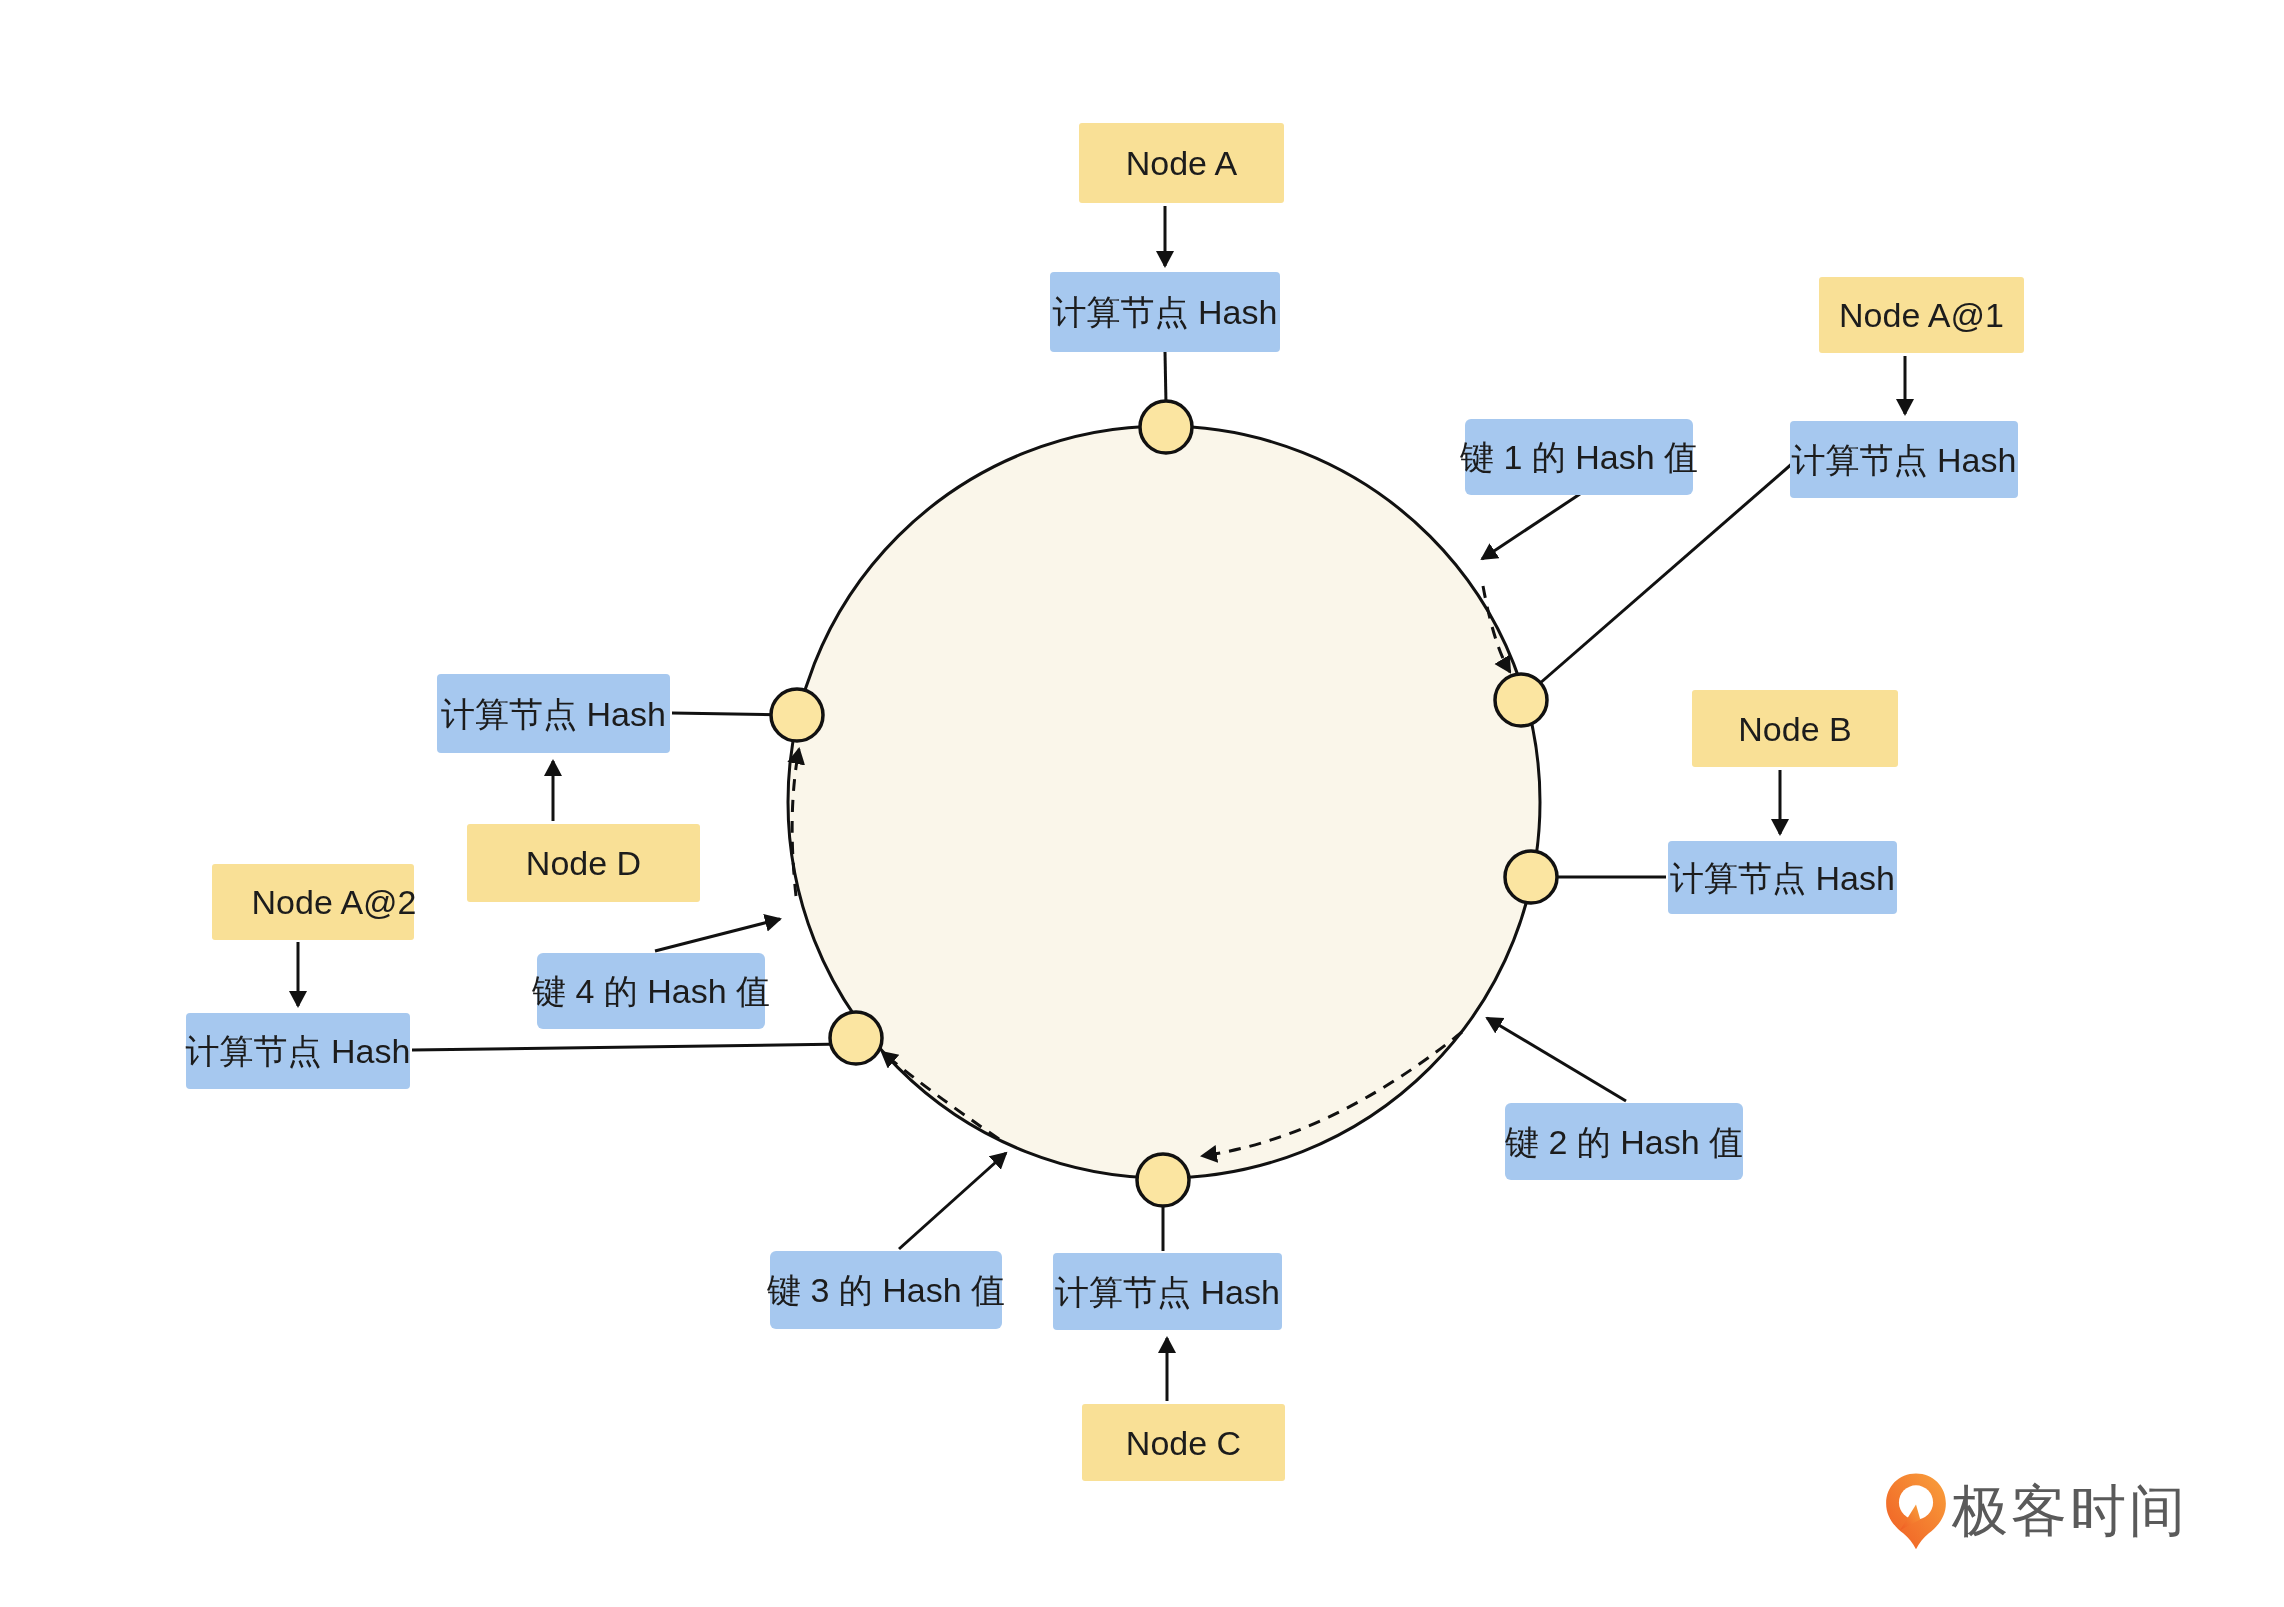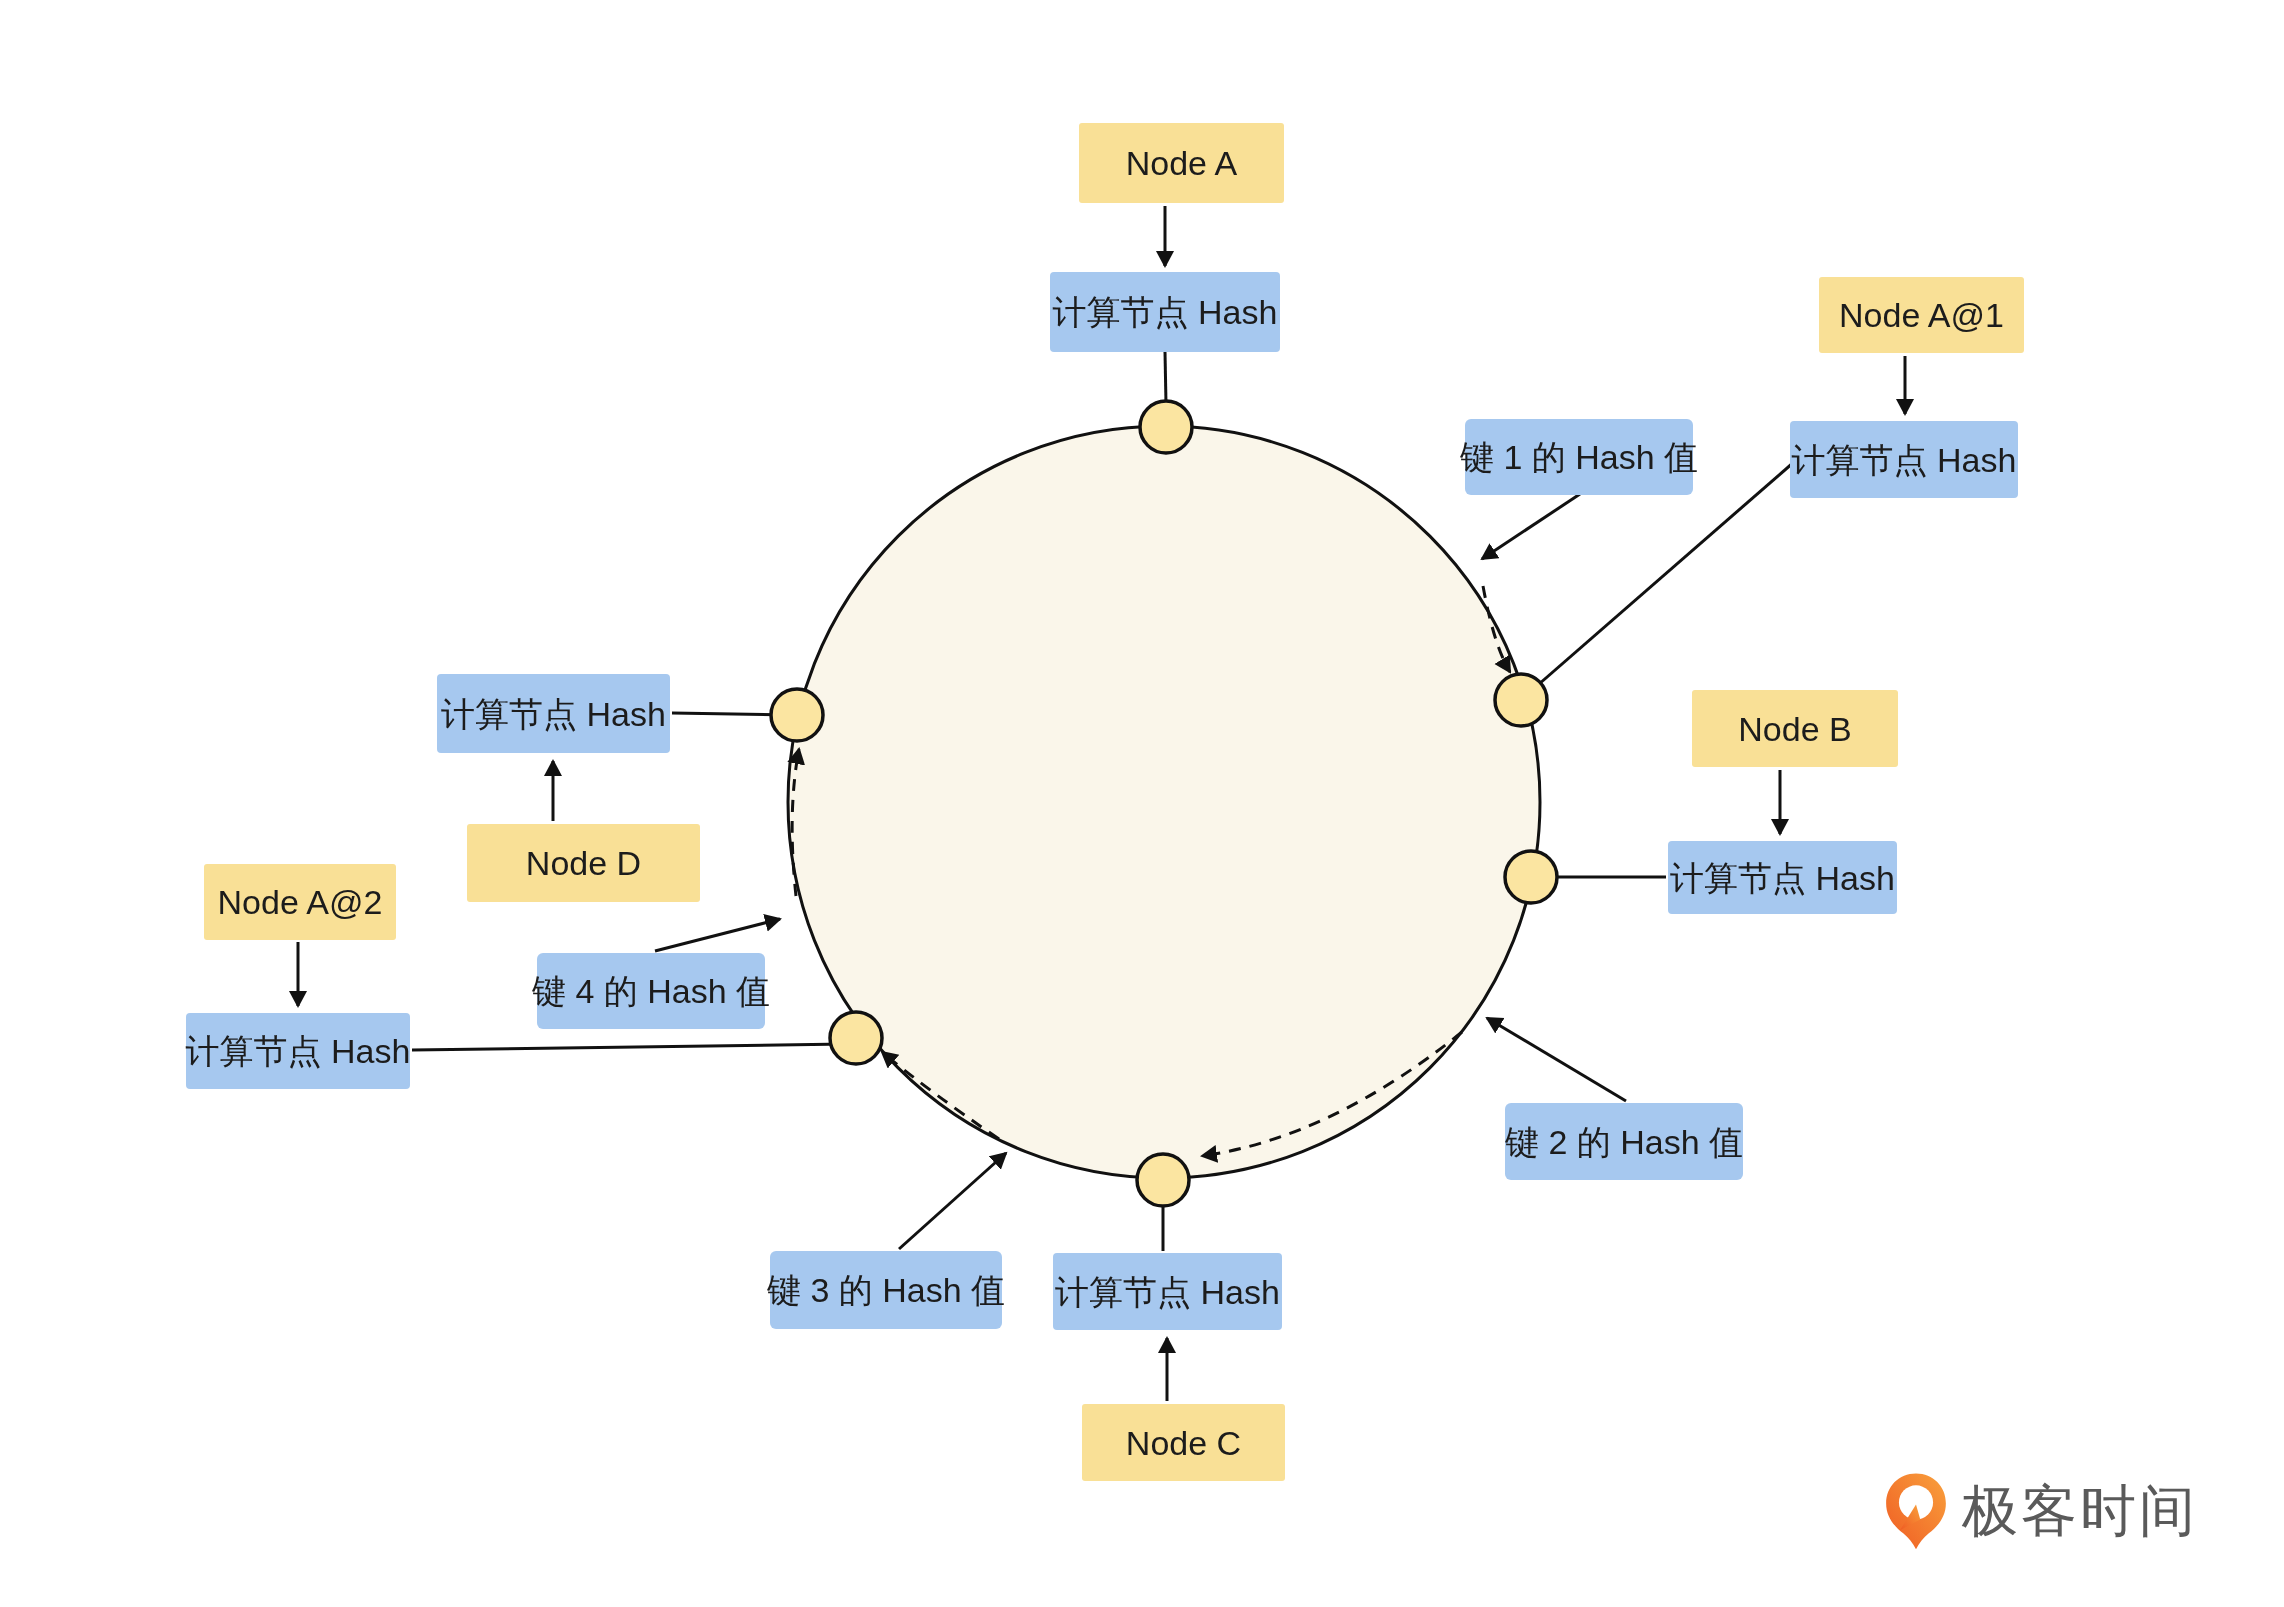--- a/index.html
+++ b/index.html
@@ -27,21 +27,21 @@
     display:flex;align-items:center;justify-content:center;
     font-size:34px;color:var(--text);
     white-space:nowrap;
     line-height:1;
   }
   .box.yellow{background:var(--yellow);border-radius:3px;margin-left:16px;}
   .box.blue-round{background:var(--blue);border-radius:4px;}
   .box.blue-square{background:var(--blue);border-radius:6px;}
   .logo{
     position:absolute;left:1884px;top:1472px;
-    display:flex;align-items:center;gap:14px;
+    display:flex;align-items:center;gap:4px;
   }
   .logo .logo-text{
     font-size:56px;color:var(--logo-text);
     font-weight:500;letter-spacing:3px;
   }
 </style>
 </head>
 <body>
 
 <div class="canvas">
@@ -89,21 +89,21 @@
     <circle cx="1163" cy="1180" r="26" fill="var(--node-fill)" stroke="#111" stroke-width="3.5"></circle>
     <circle cx="856" cy="1038" r="26" fill="var(--node-fill)" stroke="#111" stroke-width="3.5"></circle>
     <circle cx="797" cy="715" r="26" fill="var(--node-fill)" stroke="#111" stroke-width="3.5"></circle>
   </svg>
 
   <div class="box yellow" style="left:1063px;top:123px;width:205px;height:80px;">Node A</div>
   <div class="box yellow" style="left:1803px;top:277px;width:205px;height:76px;">Node A@1</div>
   <div class="box yellow" style="left:1676px;top:690px;width:206px;height:77px;">Node B</div>
   <div class="box yellow" style="left:1066px;top:1404px;width:203px;height:77px;text-align:center;">Node C</div>
   <div class="box yellow" style="left:451px;top:824px;width:233px;height:78px;">Node D</div>
-  <div class="box yellow" style="left:188px;top:864px;width:192px;height:76px;">Node A@2</div>
+  <div class="box yellow" style="left:196px;top:864px;width:160px;height:76px;padding-left:42px;">Node A@2</div>
 
   <div class="box blue-round" style="left:1050px;top:272px;width:230px;height:80px;">计算节点 Hash</div>
   <div class="box blue-round" style="left:1790px;top:421px;width:228px;height:77px;">计算节点 Hash</div>
   <div class="box blue-round" style="left:1668px;top:841px;width:229px;height:73px;">计算节点 Hash</div>
   <div class="box blue-round" style="left:1053px;top:1253px;width:229px;height:77px;">计算节点 Hash</div>
   <div class="box blue-round" style="left:437px;top:674px;width:233px;height:79px;">计算节点 Hash</div>
   <div class="box blue-round" style="left:186px;top:1013px;width:224px;height:76px;">计算节点 Hash</div>
 
   <div class="box blue-square" style="left:1465px;top:419px;width:228px;height:76px;">键 1 的 Hash 值</div>
   <div class="box blue-square" style="left:1505px;top:1103px;width:238px;height:77px;">键 2 的 Hash 值</div>

